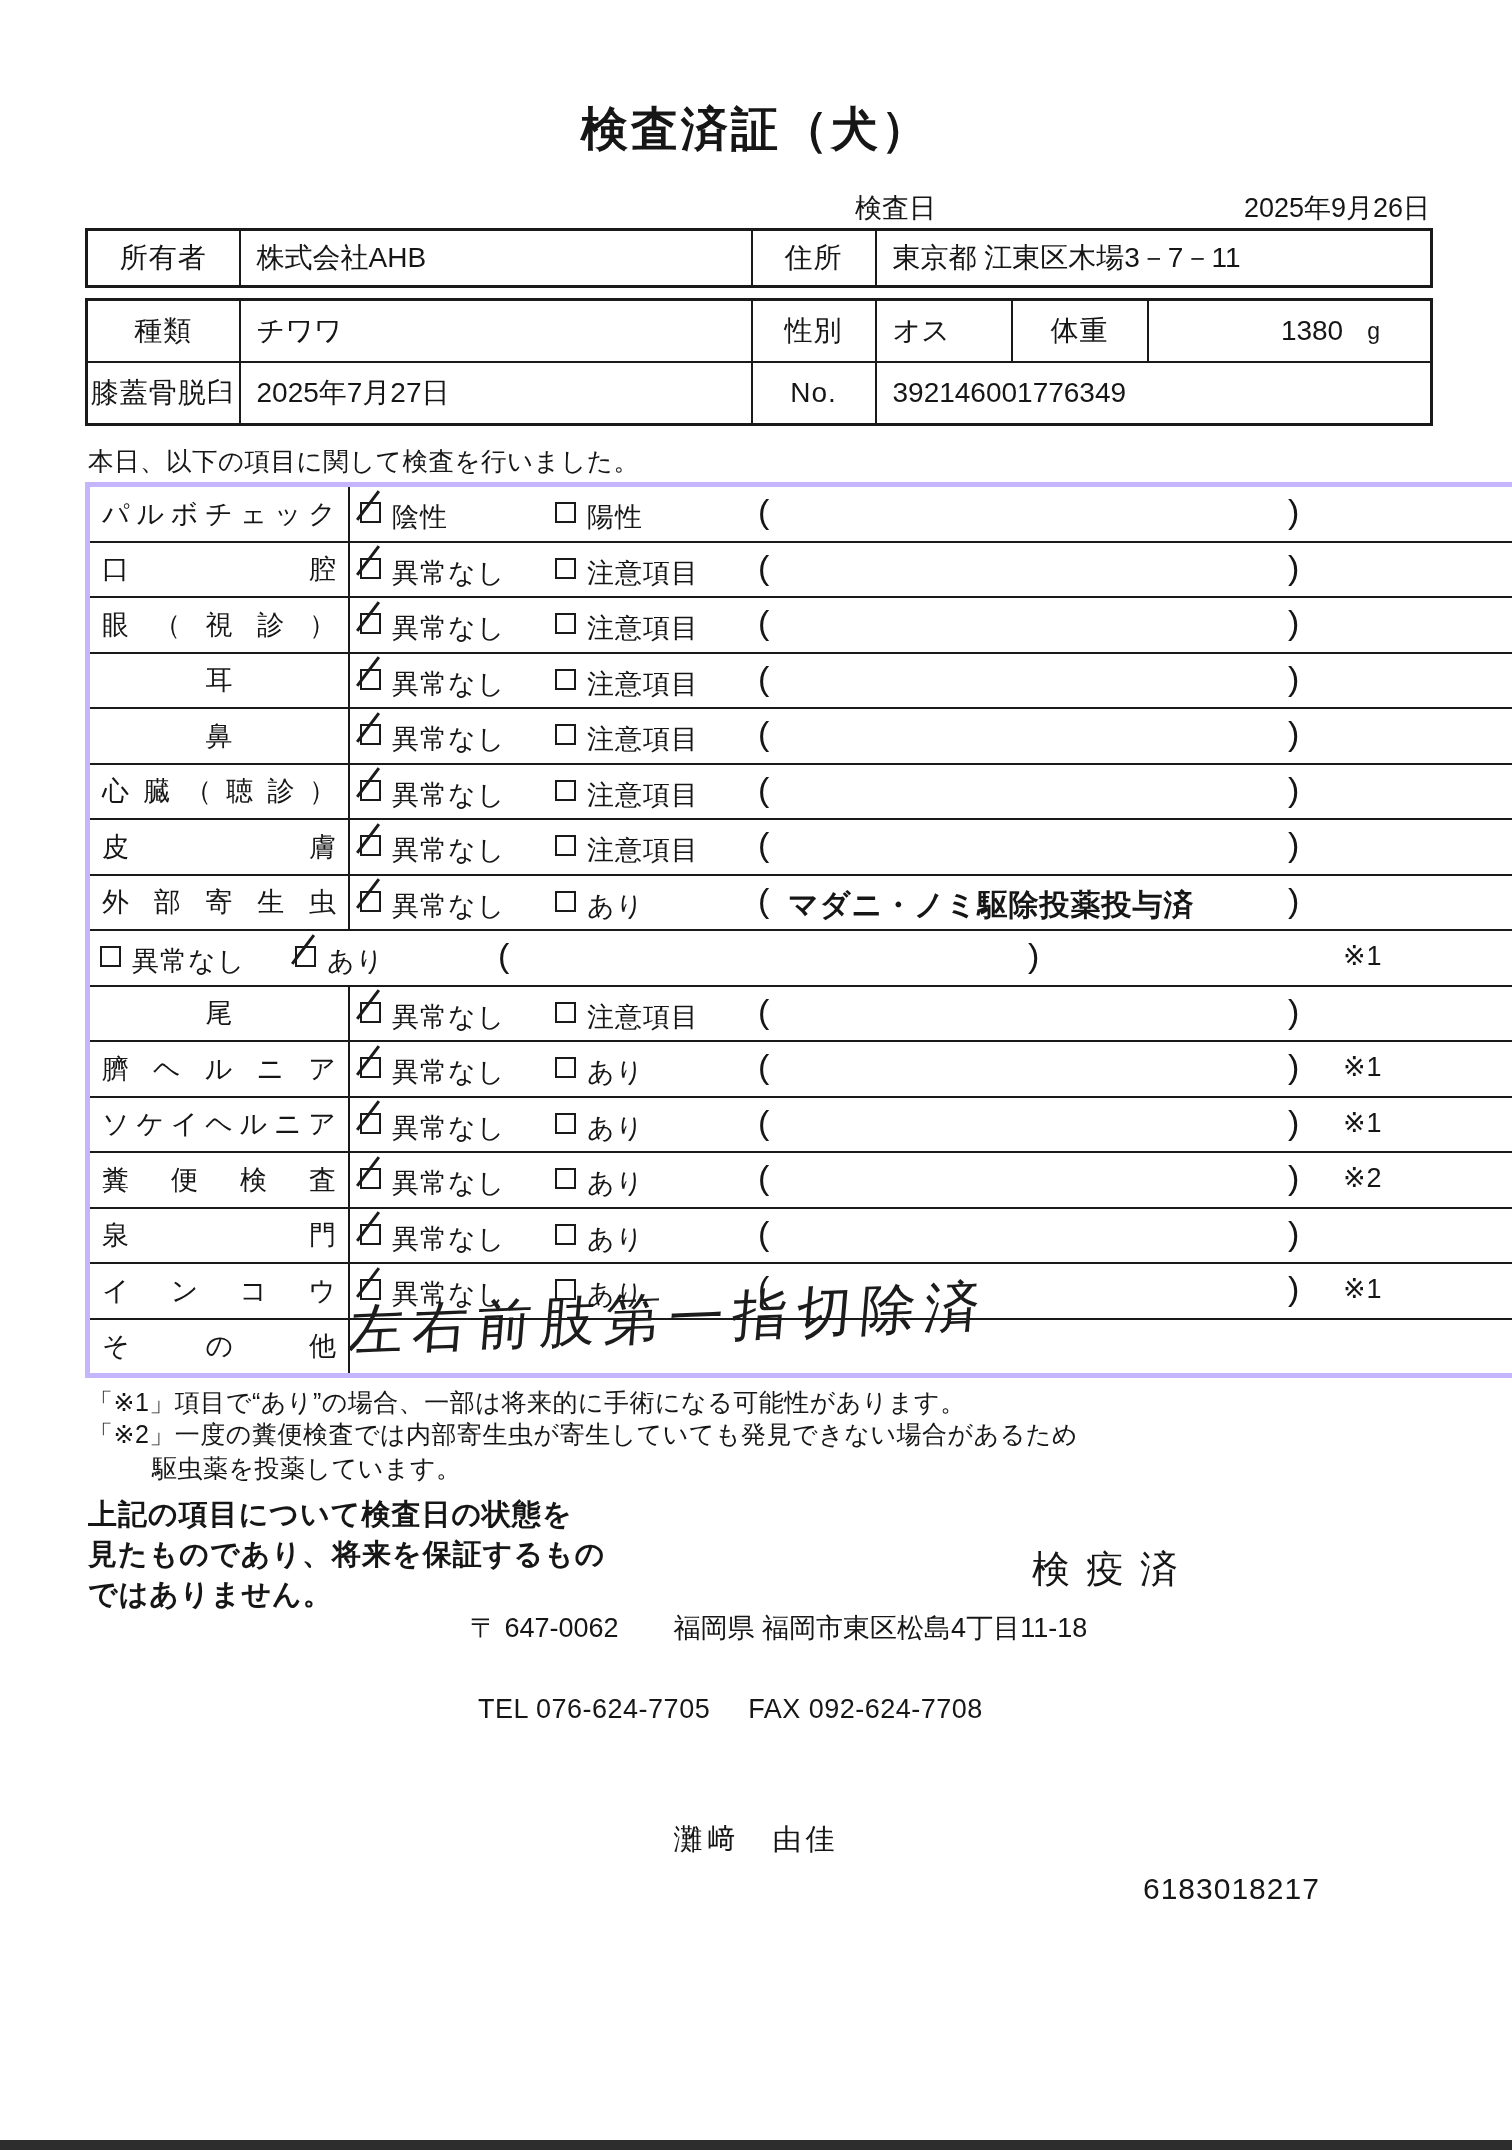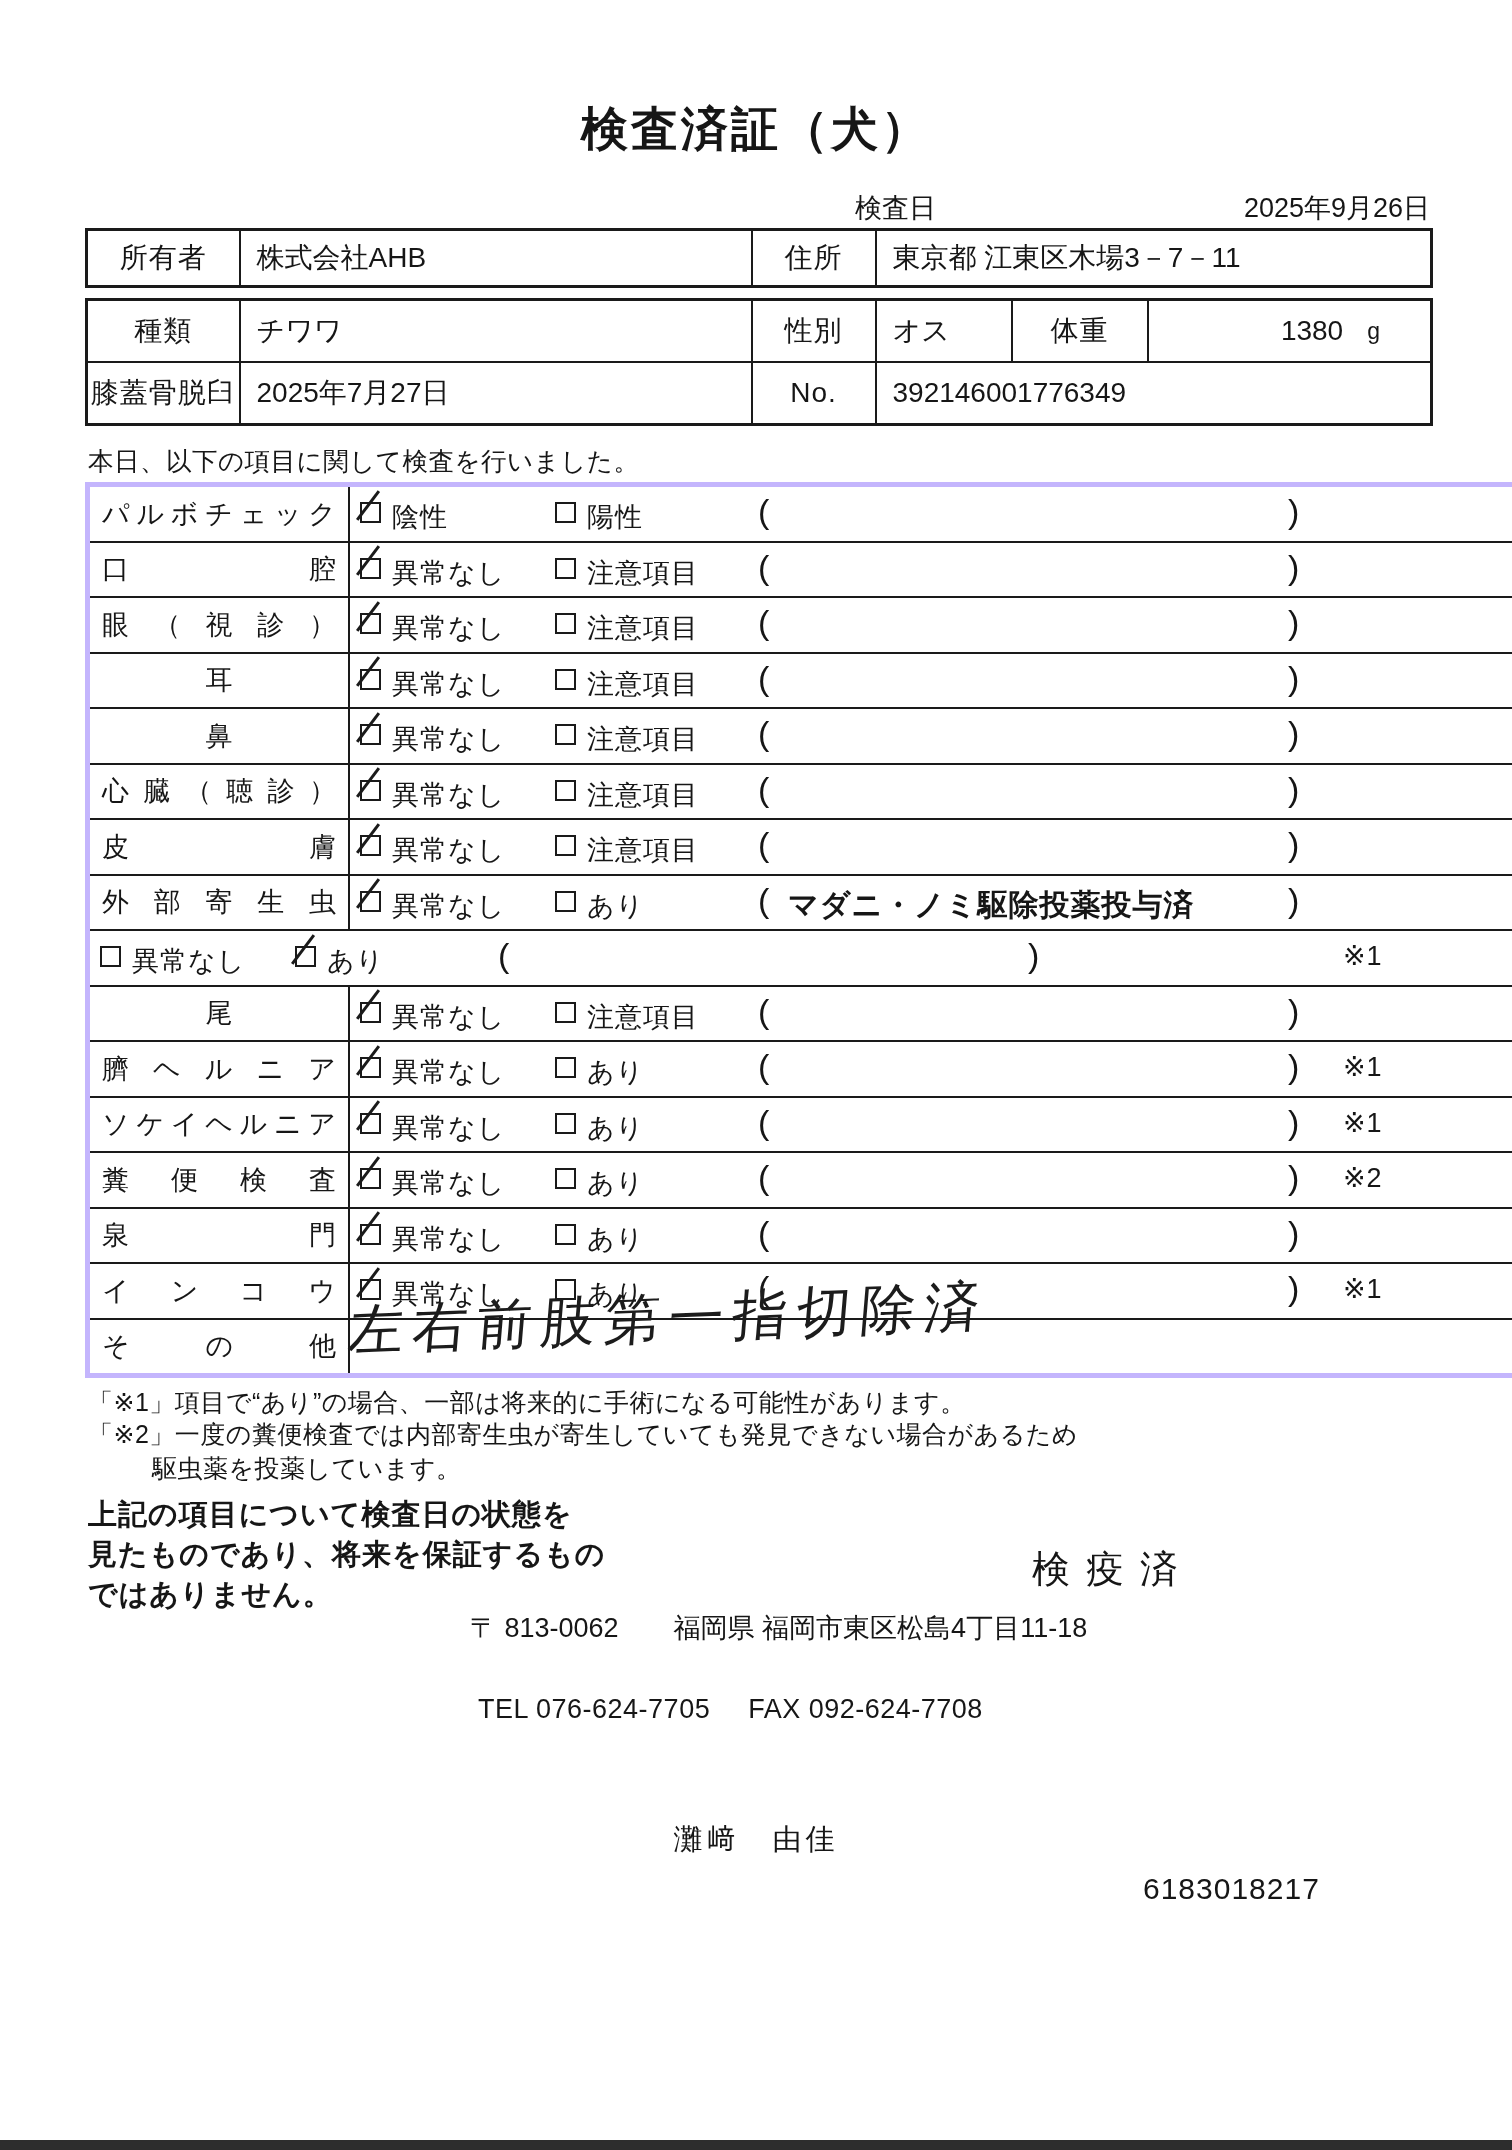--- a/index.html
+++ b/index.html
@@ -357,21 +357,21 @@
 
   <div class="disclaimer">
     <div>上記の項目について検査日の状態を</div>
     <div>見たものであり、将来を保証するもの</div>
     <div>ではありません。</div>
   </div>
 
   <div class="quarantine">検疫済</div>
 
   <div class="postal-line">
-    <span>〒 813-0062</span>
+    <span>〒 647-0062</span>
     <span>福岡県 福岡市東区松島4丁目11-18</span>
   </div>
 
   <div class="tel-line">
     <span>TEL 076-624-7705</span>
     <span>FAX 092-624-7708</span>
   </div>
 
   <div class="vet">灘﨑　由佳</div>
   <div class="doc-number">6183018217</div>

